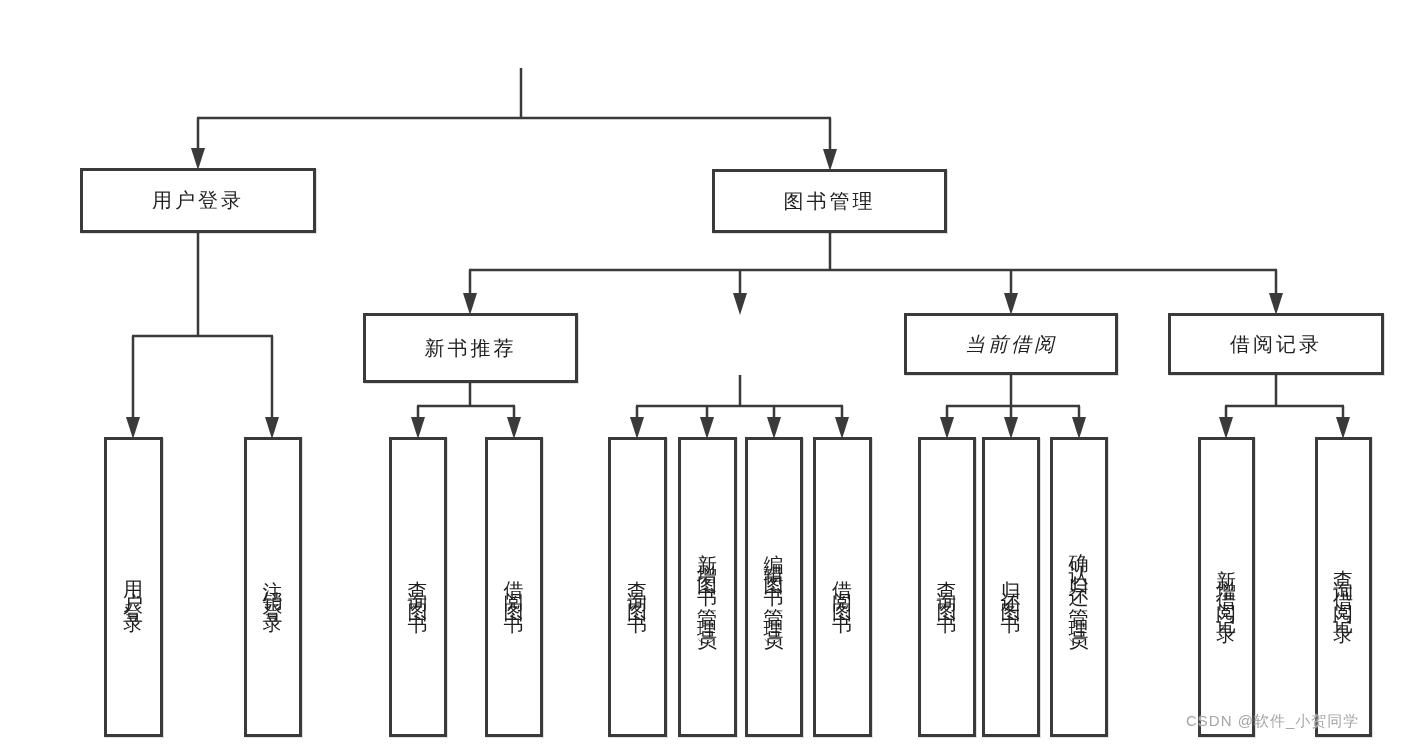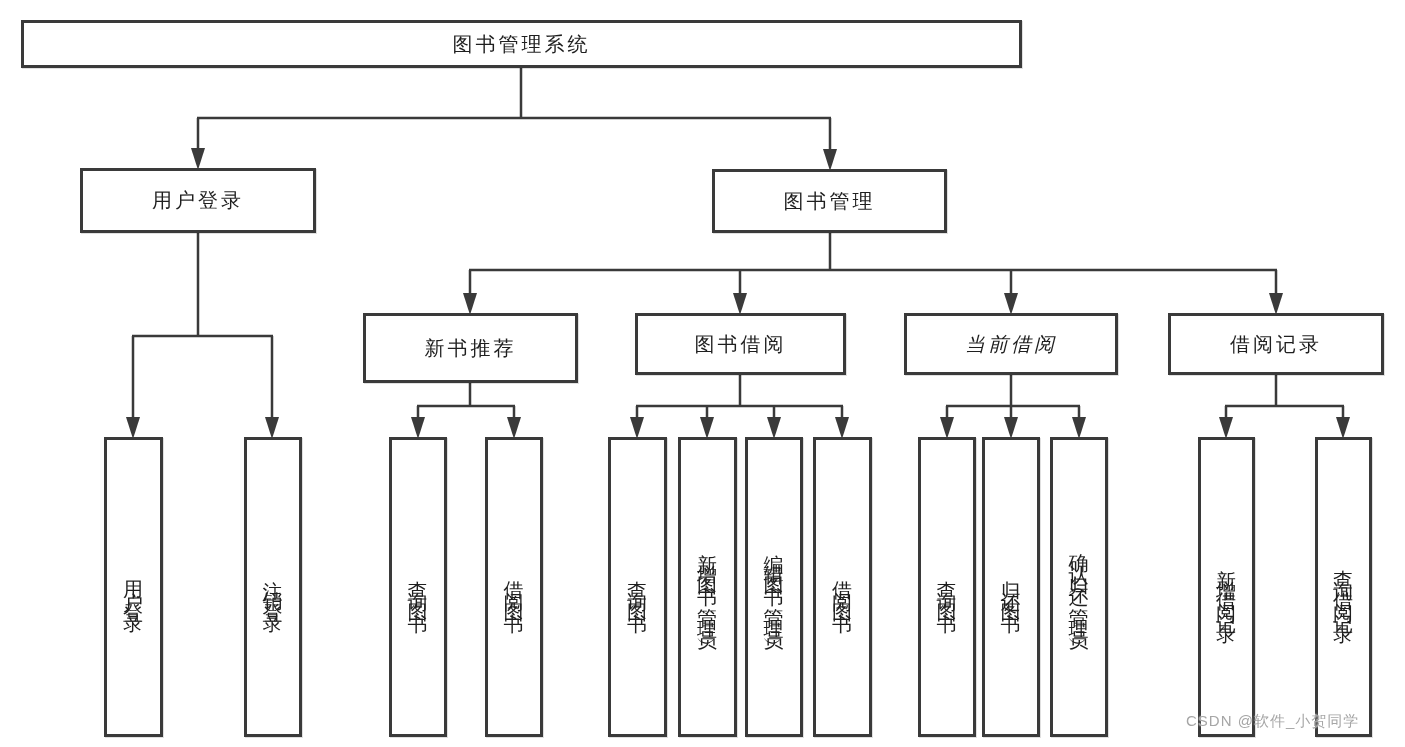--- a/index.html
+++ b/index.html
@@ -72,36 +72,30 @@
       <polygon points="767,417 781,417 774,439"></polygon>
       <polygon points="835,417 849,417 842,439"></polygon>
       <polygon points="940,417 954,417 947,439"></polygon>
       <polygon points="1004,417 1018,417 1011,439"></polygon>
       <polygon points="1072,417 1086,417 1079,439"></polygon>
       <polygon points="1219,417 1233,417 1226,439"></polygon>
       <polygon points="1336,417 1350,417 1343,439"></polygon>
     </g>
   </svg>
 
-  <div class="node hbox" style="left:21px;top:20px;width:1001px;height:48px;">
-    <span>图书管理系统</span>
-  </div>
 
   <div class="node hbox" style="left:80px;top:168px;width:236px;height:65px;">
     <span>用户登录</span>
   </div>
   <div class="node hbox" style="left:712px;top:169px;width:235px;height:64px;text-align:right;">
     <span>图书管理</span>
   </div>
 
   <div class="node hbox" style="left:363px;top:313px;width:215px;height:70px;">
     <span>新书推荐</span>
-  </div>
-  <div class="node hbox" style="left:635px;top:313px;width:211px;height:62px;">
-    <span>图书借阅</span>
   </div>
   <div class="node hbox" style="left:904px;top:313px;width:214px;height:62px;font-style:italic;">
     <span>当前借阅</span>
   </div>
   <div class="node hbox" style="left:1168px;top:313px;width:216px;height:62px;">
     <span>借阅记录</span>
   </div>
 
   <div class="node vbox" style="left:104px;top:437px;width:59px;height:300px;">
     <span class="vtext">用户登录</span>

